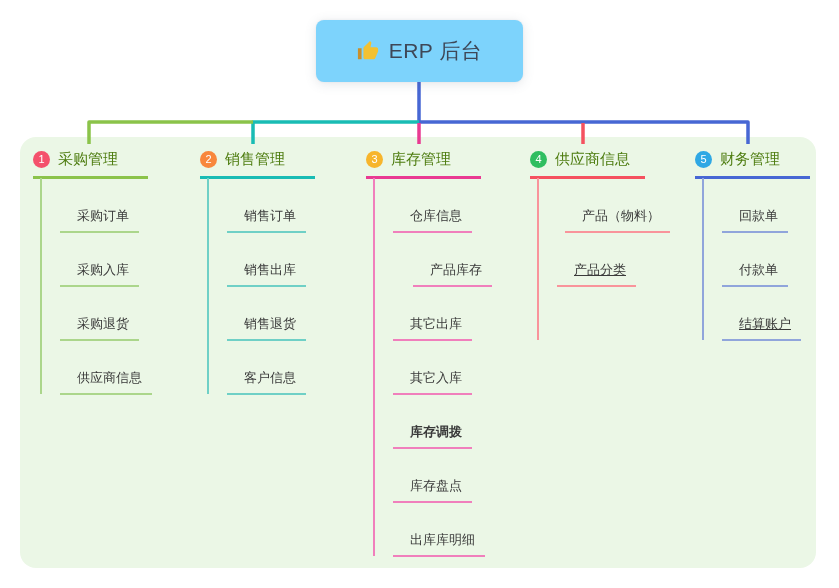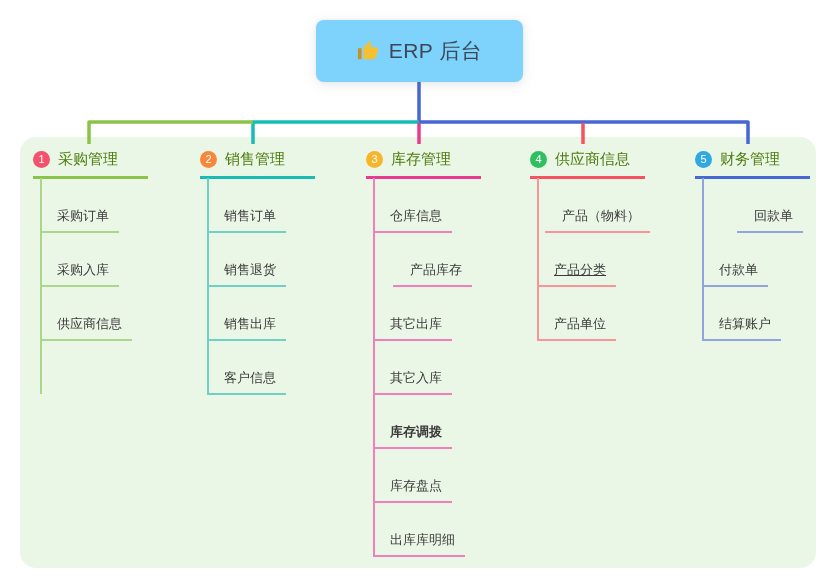--- a/index.html
+++ b/index.html
@@ -28,21 +28,21 @@
   .hdr{
     display:flex;align-items:center;gap:8px;width:115px;
     padding-bottom:7px;border-bottom:3px solid #999;cursor:default;
   }
   .badge{
     width:17px;height:17px;border-radius:50%;flex:0 0 17px;
     color:#ffffff;font-size:11px;line-height:17px;text-align:center;
   }
   .hlabel{font-size:15px;line-height:20px;color:#4d7c0f;font-weight:500;white-space:nowrap;}
   .spine{position:absolute;left:7px;top:29px;width:2px;background:#ccc;}
-  .kids{margin-left:7px;}
+  .kids{margin-left:7px;padding-left:20px;}
   .row{height:54px;display:flex;align-items:flex-end;}
   .child{
     display:inline-block;border-bottom:2px solid #ccc;
     padding:0 10px 7px 17px;font-size:13px;line-height:17px;color:#3a3a3a;
     white-space:nowrap;cursor:default;
   }
 </style>
 </head>
 <body>
 
@@ -80,40 +80,43 @@
     </div>
     <div class="spine" style="height: 216px; background-color: rgb(171, 214, 139);"></div>
     <div class="kids">
       <div class="row">
           <span class="child" style="border-bottom-color: rgb(171, 214, 139);">采购订单</span>
         </div>
       <div class="row">
           <span class="child" style="border-bottom-color: rgb(171, 214, 139);">采购入库</span>
         </div>
       <div class="row">
+          <span class="child" style="border-bottom-color: rgb(171, 214, 139);">采购退货</span>
+        </div>
+      <div class="row">
           <span class="child" style="border-bottom-color: rgb(171, 214, 139);">供应商信息</span>
         </div>
     </div>
   </div>
 
   <div class="col" style="left:200px">
     <div class="hdr" style="border-bottom-color: rgb(25, 188, 180);">
       <span class="badge" style="background-color: rgb(248, 135, 60);">2</span>
       <span class="hlabel">销售管理</span>
     </div>
     <div class="spine" style="height: 216px; background-color: rgb(111, 208, 198);"></div>
     <div class="kids">
       <div class="row">
           <span class="child" style="border-bottom-color: rgb(111, 208, 198); font-family: Liberation Serif, serif;">销售订单</span>
         </div>
       <div class="row">
-          <span class="child" style="border-bottom-color: rgb(111, 208, 198);">销售退货</span>
+          <span class="child" style="border-bottom-color: rgb(111, 208, 198);">销售出库</span>
         </div>
       <div class="row">
-          <span class="child" style="border-bottom-color: rgb(111, 208, 198);">销售出库</span>
+          <span class="child" style="border-bottom-color: rgb(111, 208, 198);">销售退货</span>
         </div>
       <div class="row">
           <span class="child" style="border-bottom-color: rgb(111, 208, 198);">客户信息</span>
         </div>
     </div>
   </div>
 
   <div class="col" style="left:366px">
     <div class="hdr" style="border-bottom-color: rgb(233, 58, 146);">
       <span class="badge" style="background-color: rgb(247, 181, 44);">3</span>
@@ -151,38 +154,35 @@
       <span class="hlabel">供应商信息</span>
     </div>
     <div class="spine" style="height: 162px; background-color: rgb(249, 148, 155);"></div>
     <div class="kids">
       <div class="row">
           <span class="child" style="border-bottom-color: rgb(249, 148, 155); margin-left: 8px;">产品（物料）</span>
         </div>
       <div class="row">
           <span class="child" style="border-bottom-color: rgb(249, 148, 155); text-decoration: underline;">产品分类</span>
         </div>
-      <div class="row">
-          <span class="child" style="border-bottom-color: rgb(249, 148, 155);">产品单位</span>
-        </div>
     </div>
   </div>
 
   <div class="col" style="left:695px">
     <div class="hdr" style="border-bottom-color: rgb(71, 103, 212);">
       <span class="badge" style="background-color: rgb(47, 168, 228);">5</span>
       <span class="hlabel">财务管理</span>
     </div>
     <div class="spine" style="height: 162px; background-color: rgb(144, 165, 219);"></div>
     <div class="kids">
       <div class="row">
-          <span class="child" style="border-bottom-color: rgb(144, 165, 219); margin-left: 35px;">回款单</span>
+          <span class="child" style="border-bottom-color: rgb(144, 165, 219);">回款单</span>
         </div>
       <div class="row">
           <span class="child" style="border-bottom-color: rgb(144, 165, 219);">付款单</span>
         </div>
       <div class="row">
-          <span class="child" style="border-bottom-color: rgb(144, 165, 219);">结算账户</span>
+          <span class="child" style="border-bottom-color: rgb(144, 165, 219); text-decoration: underline;">结算账户</span>
         </div>
     </div>
   </div>
 
 </div>
 
 </body></html>

